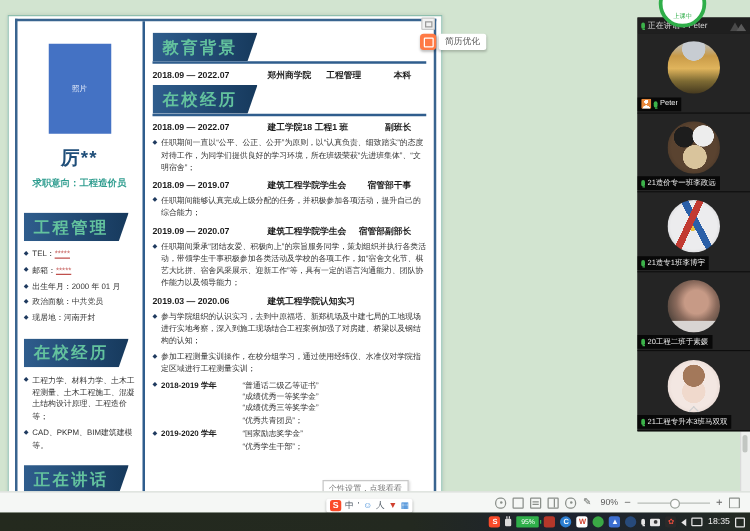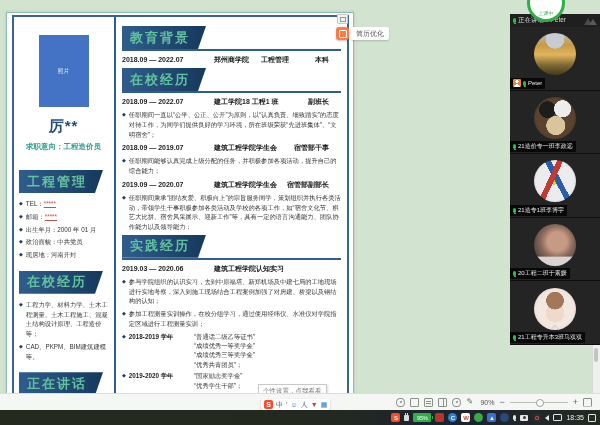--- a/index.html
+++ b/index.html
@@ -225,21 +225,20 @@
         <div class="erow">
           <span class="dt">2019.09 — 2020.07</span>
           <span class="org">建筑工程学院学生会</span>
           <span class="role">宿管部副部长</span>
         </div>
         <div class="para">
             <span class="blt">◆</span>
             <span>任职期间秉承“团结友爱、积极向上”的宗旨服务同学，策划组织并执行各类活动，带领学生干事积极参加各类活动及学校的各项工作，如“宿舍文化节、棋艺大比拼、宿舍风采展示、迎新工作”等，具有一定的语言沟通能力、团队协作能力以及领导能力；</span>
           </div>
 
-        <div class="secline"><div class="flag">实践经历</div></div>
         <div class="erow">
           <span class="dt">2019.03 — 2020.06</span>
           <span class="org">建筑工程学院认知实习</span>
         </div>
         <div class="para">
             <span class="blt">◆</span>
             <span>参与学院组织的认识实习，去到中原福塔、新郑机场及中建七局的工地现场进行实地考察，深入到施工现场结合工程案例加强了对房建、桥梁以及钢结构的认知；</span>
           </div>
         <div class="para">
             <span class="blt">◆</span>

